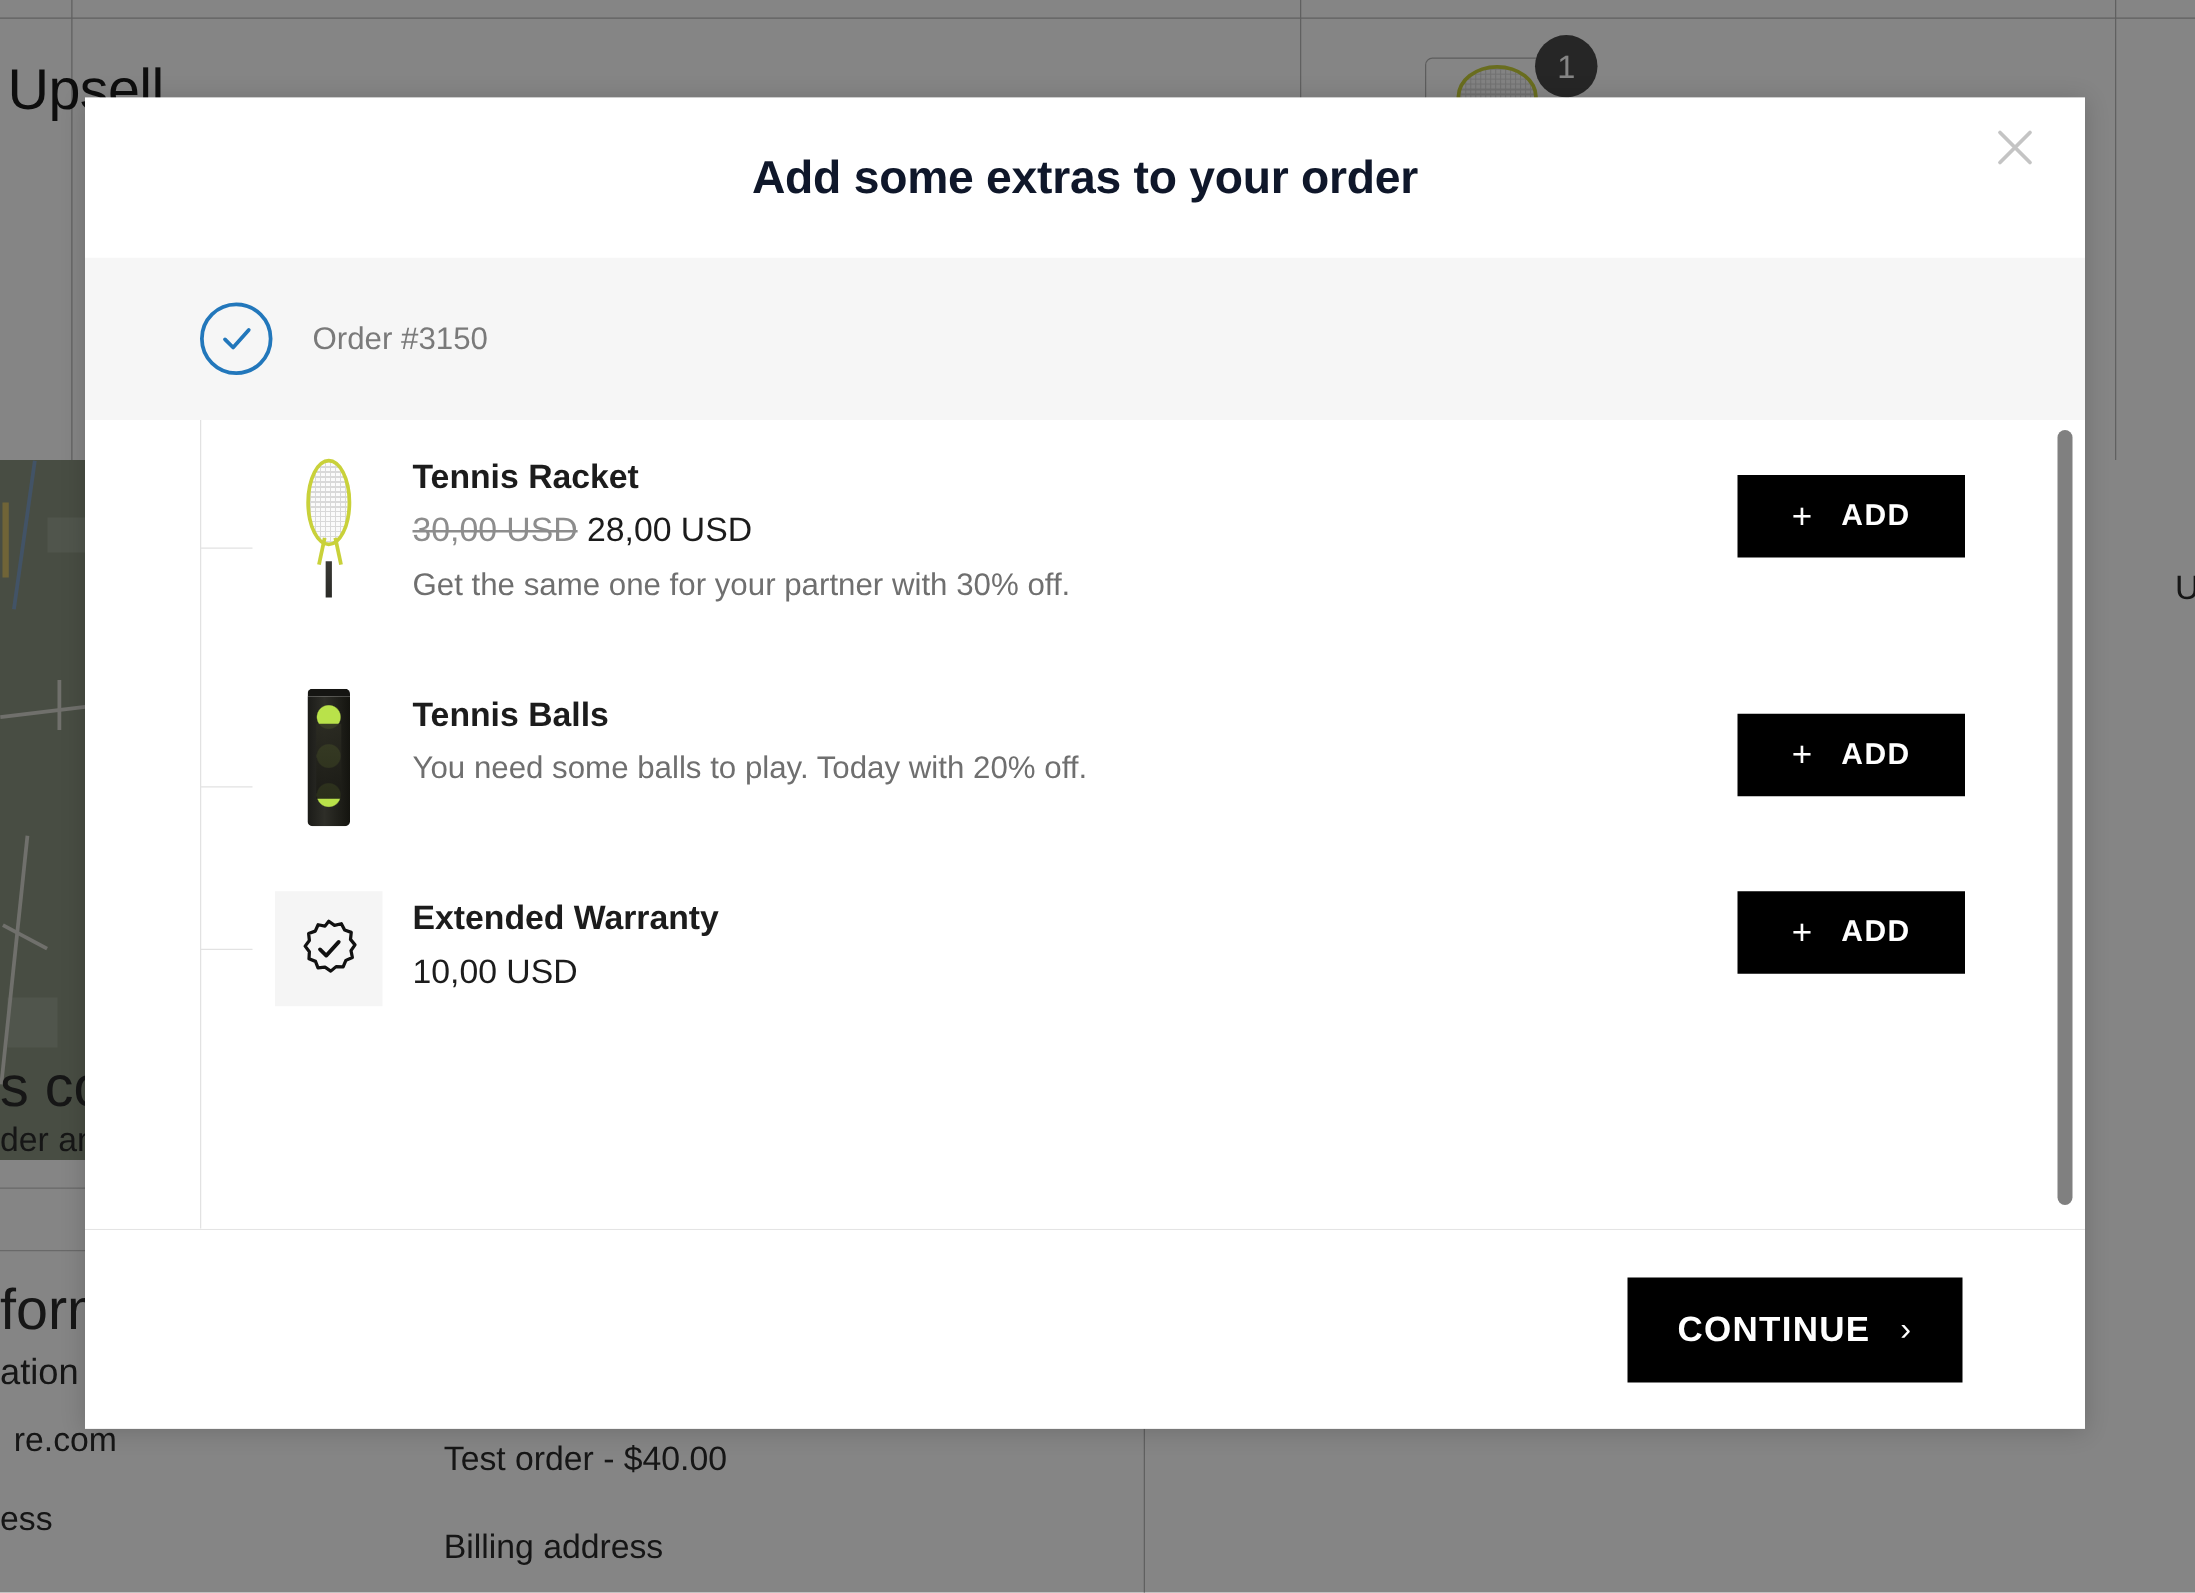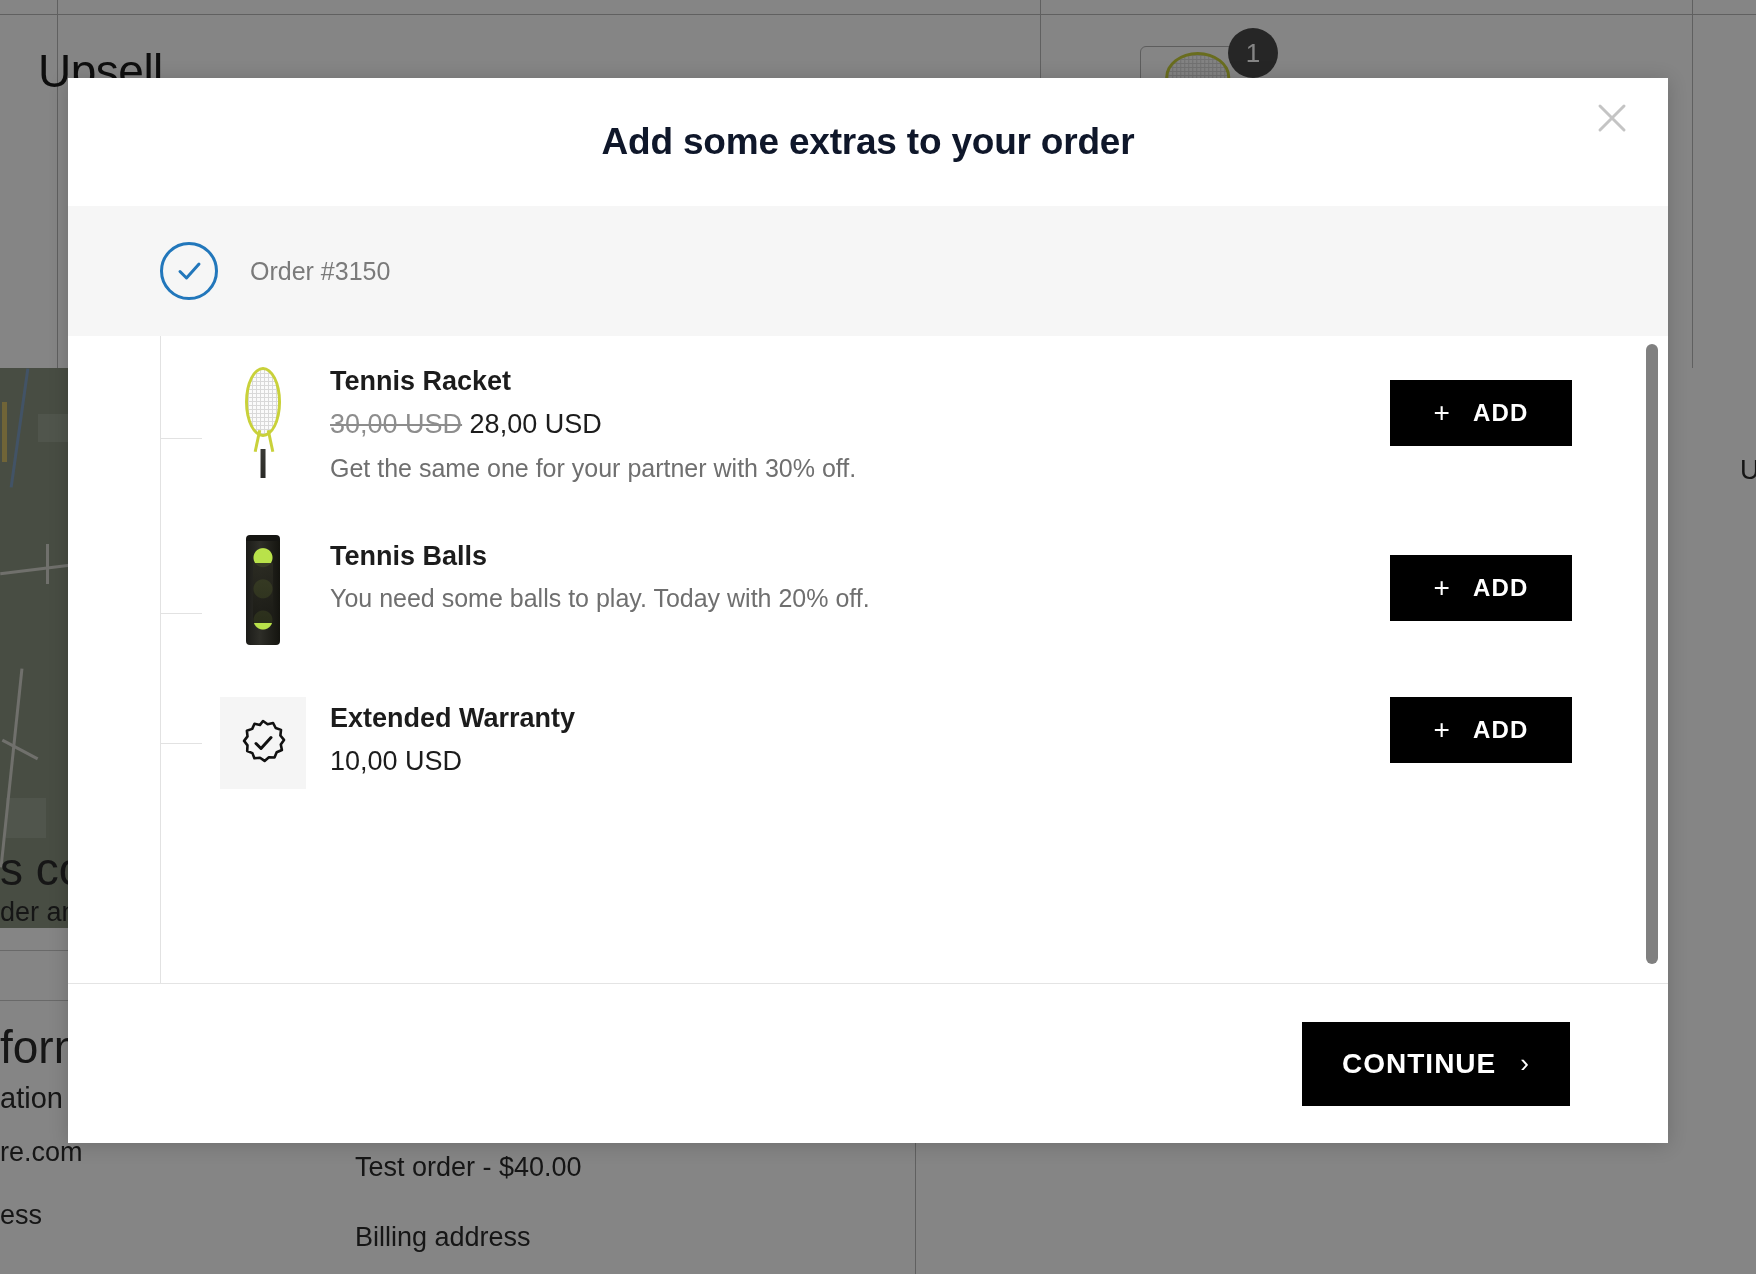--- a/index.html
+++ b/index.html
@@ -288,28 +288,28 @@
         <div class="head"></div>
         <div class="throat-l"></div>
         <div class="throat-r"></div>
         <div class="handle"></div>
       </div>
     </div>
     <div class="cart-badge">
       <span>1</span>
     </div>
 
-    <div class="bg-heading" style="left:6px; top:44px;margin-left:32px;">Upsell</div>
+    <div class="bg-heading" style="left:6px; top:44px;">Upsell</div>
 
     <div id="bg-fragments">
         <div class="bg-text" style="left: 0px; top: 842px; font-size: 46px;">s con</div>
         <div class="bg-text" style="left: 0px; top: 897px; font-size: 27px;">der an</div>
         <div class="bg-text" style="left: 0px; top: 1020px; font-size: 46px;">form</div>
         <div class="bg-text" style="left: 0px; top: 1082px; font-size: 29px;">ation</div>
-        <div class="bg-text" style="left: 0px; top: 1137px; font-size: 27px;">re.com</div>
+        <div class="bg-text" style="left: 11px; top: 1137px; font-size: 27px;">re.com</div>
         <div class="bg-text" style="left: 0px; top: 1200px; font-size: 27px;">ess</div>
         <div class="bg-text" style="left: 355px; top: 1152px; font-size: 27px;">Test order - $40.00</div>
         <div class="bg-text" style="left: 355px; top: 1222px; font-size: 27px;">Billing address</div>
         <div class="bg-text" style="left: 1740px; top: 455px; font-size: 27px;">U</div>
       </div>
   </div>
 </div>
 
 <div id="modal">
 
@@ -330,21 +330,21 @@
     </div>
     <div class="confirm-texts">
       <div class="order-no">Order #3150</div>
     </div>
   </div>
 
   <div class="modal-body">
     <div class="items-rail"></div>
     <div class="body-inner">
 
-      <div class="item-row" style="margin-bottom:52px;">
+      <div class="item-row" style="margin-bottom:68px;">
         <div class="item-connector" style="top:78px;"></div>
         <div class="item-thumb">
           <div class="thumb-racket">
             <div class="racket">
               <div class="head"></div>
               <div class="throat-l"></div>
               <div class="throat-r"></div>
               <div class="handle"></div>
             </div>
           </div>

